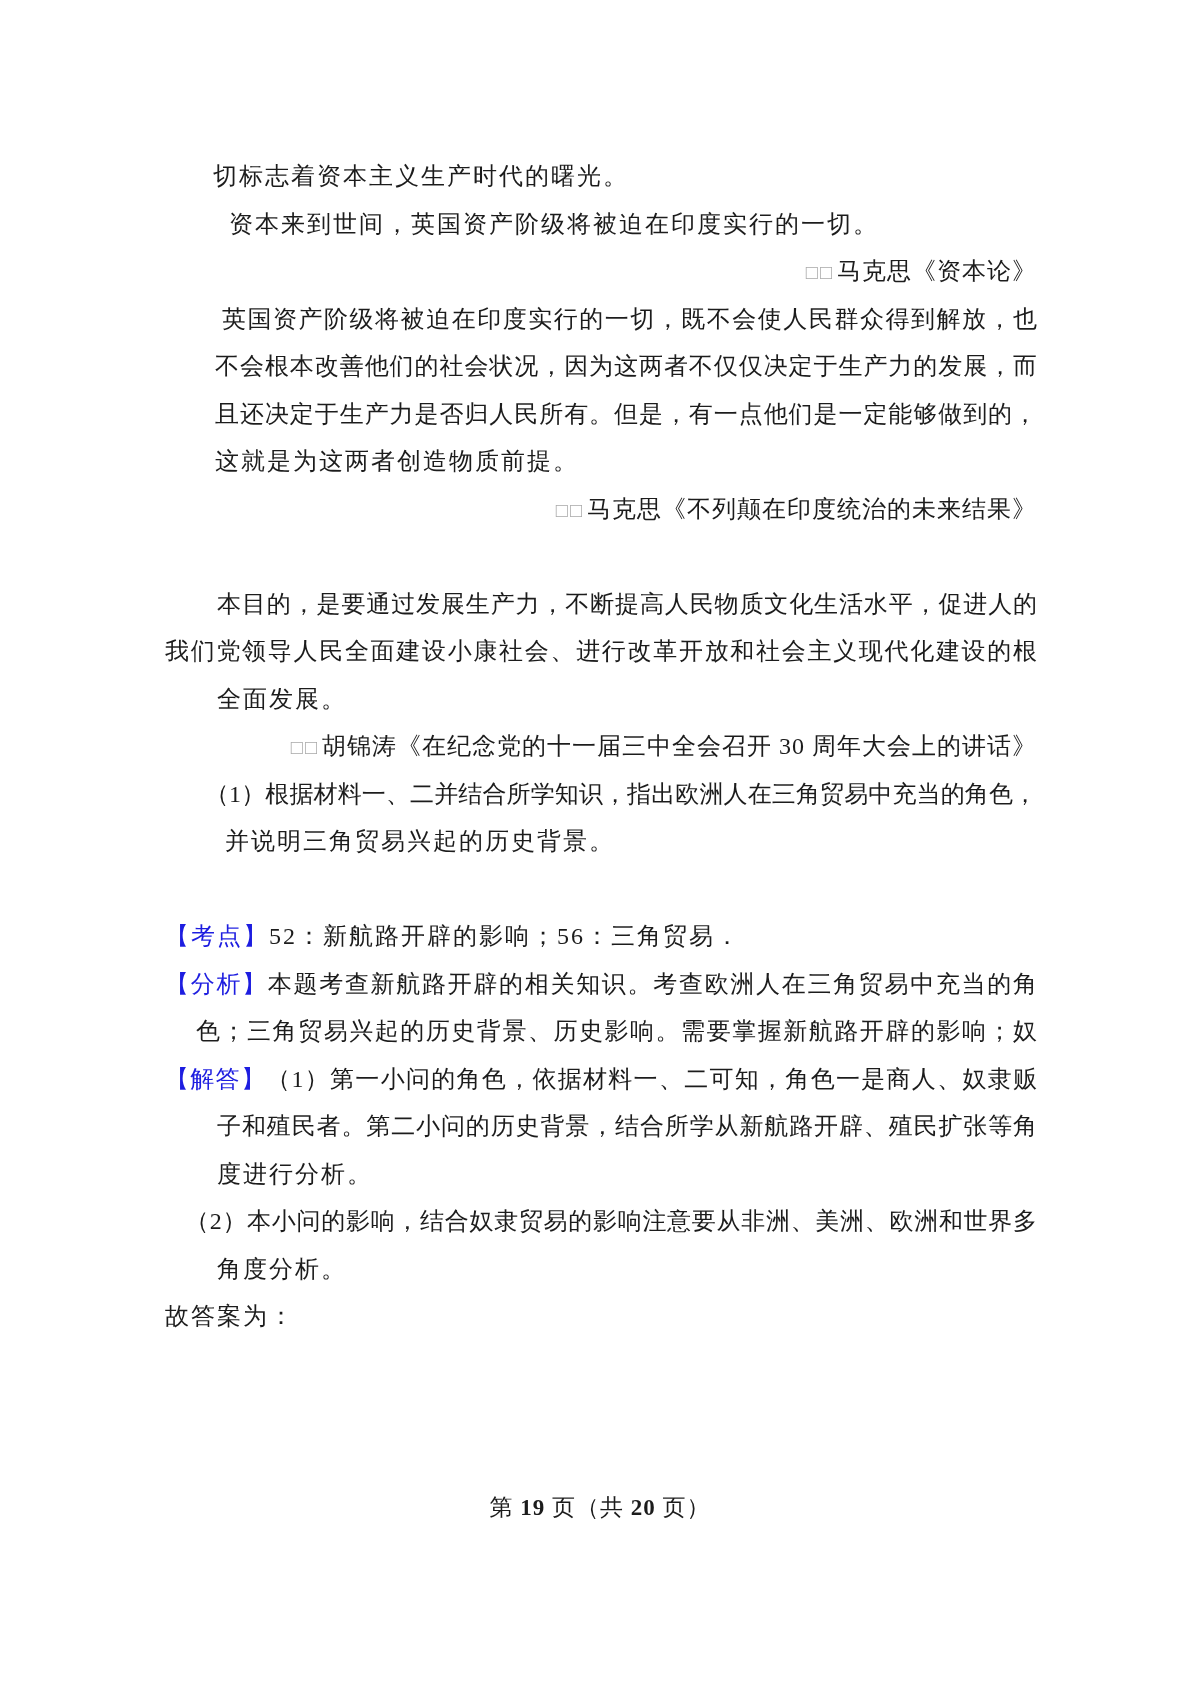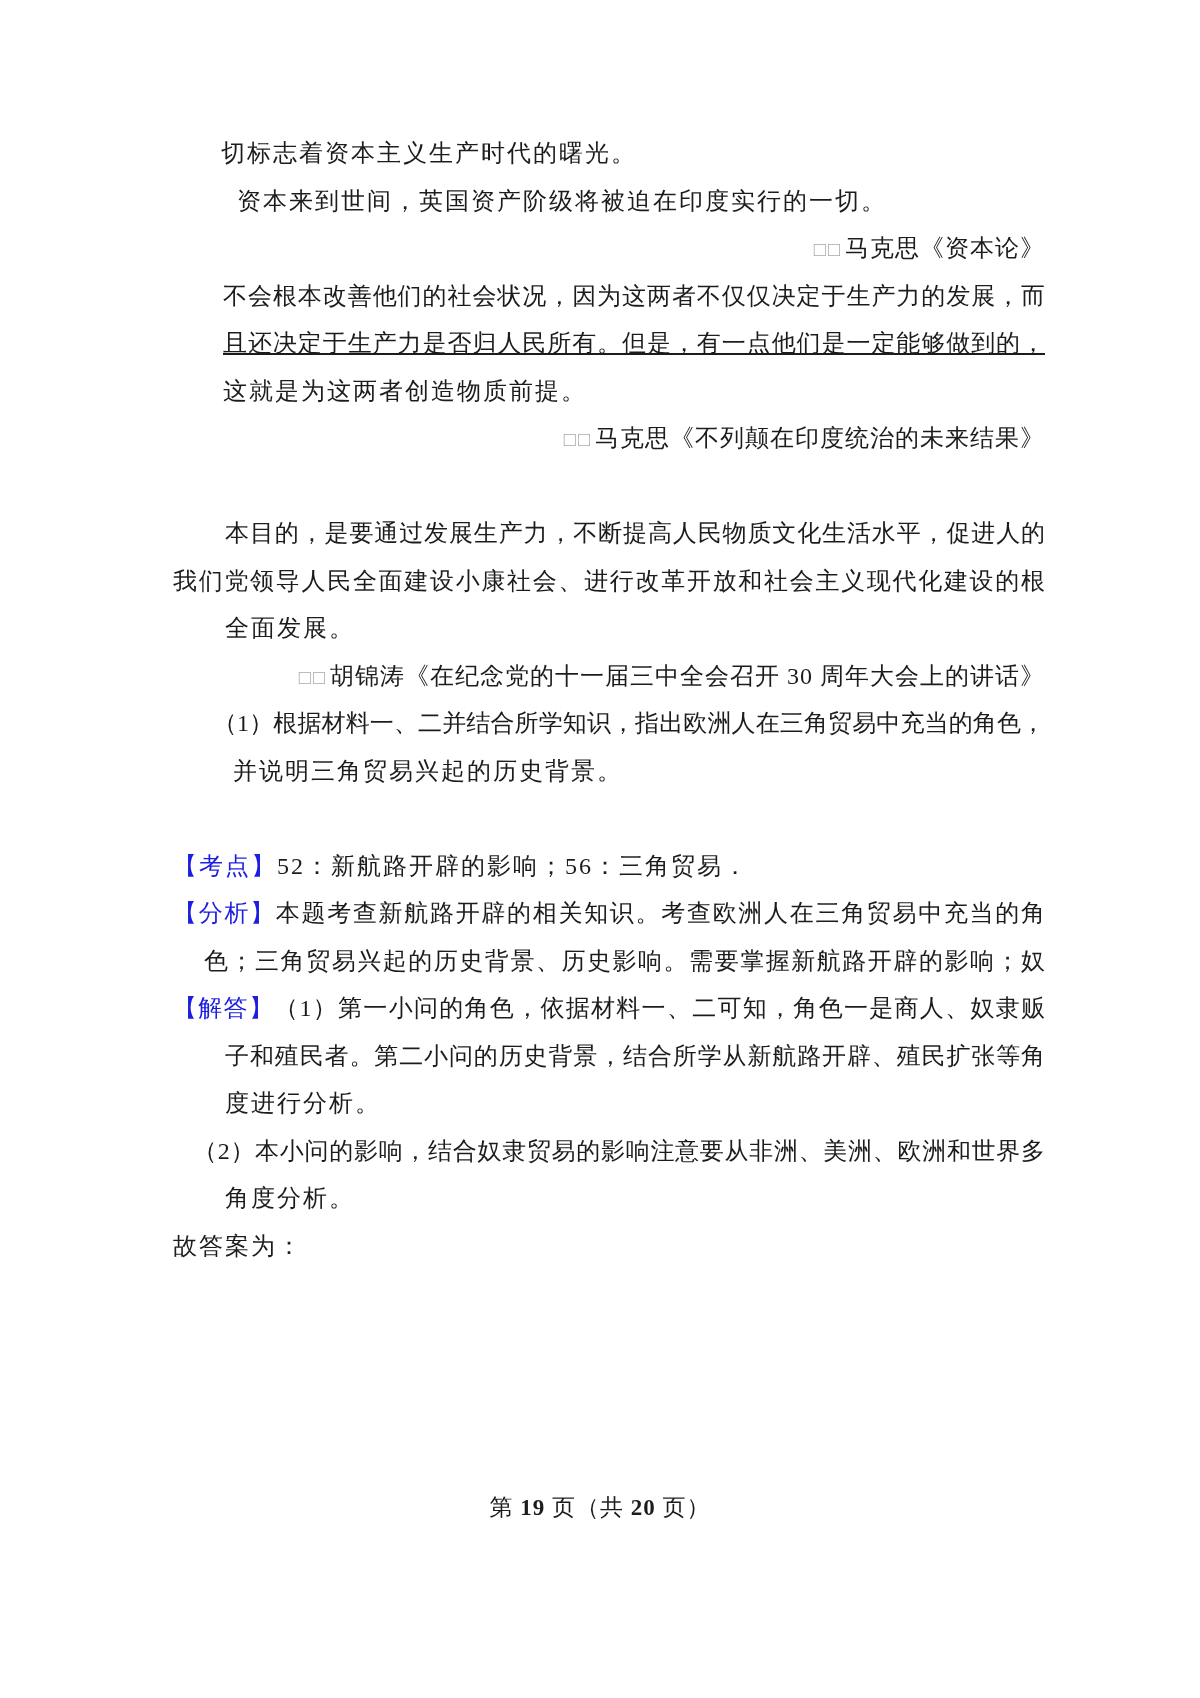--- a/index.html
+++ b/index.html
@@ -2,21 +2,21 @@
 <html style="--blue: #1d1de0; --ink: #1c1c1c; --ph: #a9a9a9;"><head>
 <meta charset="utf-8">
 <style>
   :root { --blue:#1d1de0; --ink:#1c1c1c; --ph:#a9a9a9; }
   html,body{margin:0;padding:0;}
   body{
     width:1200px;height:1698px;background:#ffffff;position:relative;
     font-family:"Liberation Serif","DejaVu Serif",serif;color:var(--ink);
     overflow:hidden;
   }
-  .content{position:absolute;left:165px;top:130px;width:872px;margin-left:8px;}
+  .content{position:absolute;left:165px;top:153px;width:872px;}
   .line{
     font-size:24px;line-height:47.5px;height:47.5px;
     white-space:nowrap;letter-spacing:2px;
   }
   .line.just{
     white-space:normal;letter-spacing:0;
     text-align:justify;text-align-last:justify;
     word-break:break-all;overflow:hidden;
   }
   .attr{
@@ -34,22 +34,23 @@
   }
   .footer b{font-family:"Liberation Serif","DejaVu Serif",serif;}
 </style>
 </head>
 <body>
 
 <div class="content">
     <div class="line" style="padding-left: 48px;">切标志着资本主义生产时代的曙光。</div>
     <div class="line" style="padding-left: 64px;">资本来到世间，英国资产阶级将被迫在印度实行的一切。</div>
     <div class="attr"><span class="ph">□□</span><span>马克思《资本论》</span></div>
+    <div class="line just" style="padding-left: 57px; width: 815px;">英国资产阶级将被迫在印度实行的一切，既不会使人民群众得到解放，也</div>
     <div class="line just" style="padding-left: 50px; width: 822px;">不会根本改善他们的社会状况，因为这两者不仅仅决定于生产力的发展，而</div>
-    <div class="line just" style="padding-left: 50px; width: 822px; text-decoration: underline;">且还决定于生产力是否归人民所有。但是，有一点他们是一定能够做到的，</div>
+    <div class="line just" style="padding-left: 50px; width: 822px;">且还决定于生产力是否归人民所有。但是，有一点他们是一定能够做到的，</div>
     <div class="line" style="padding-left: 50px;">这就是为这两者创造物质前提。</div>
     <div class="attr"><span class="ph">□□</span><span>马克思《不列颠在印度统治的未来结果》</span></div>
     <div class="spacer"></div>
     <div class="line just" style="padding-left: 52px; width: 820px;">本目的，是要通过发展生产力，不断提高人民物质文化生活水平，促进人的</div>
     <div class="line just" style="padding-left: 0px; width: 872px;">我们党领导人民全面建设小康社会、进行改革开放和社会主义现代化建设的根</div>
     <div class="line" style="padding-left: 52px;">全面发展。</div>
     <div class="attr"><span class="ph">□□</span><span>胡锦涛《在纪念党的十一届三中全会召开 30 周年大会上的讲话》</span></div>
     <div class="line just" style="padding-left: 40px; width: 832px;">（1）根据材料一、二并结合所学知识，指出欧洲人在三角贸易中充当的角色，</div>
     <div class="line" style="padding-left: 60px;">并说明三角贸易兴起的历史背景。</div>
     <div class="spacer"></div>

